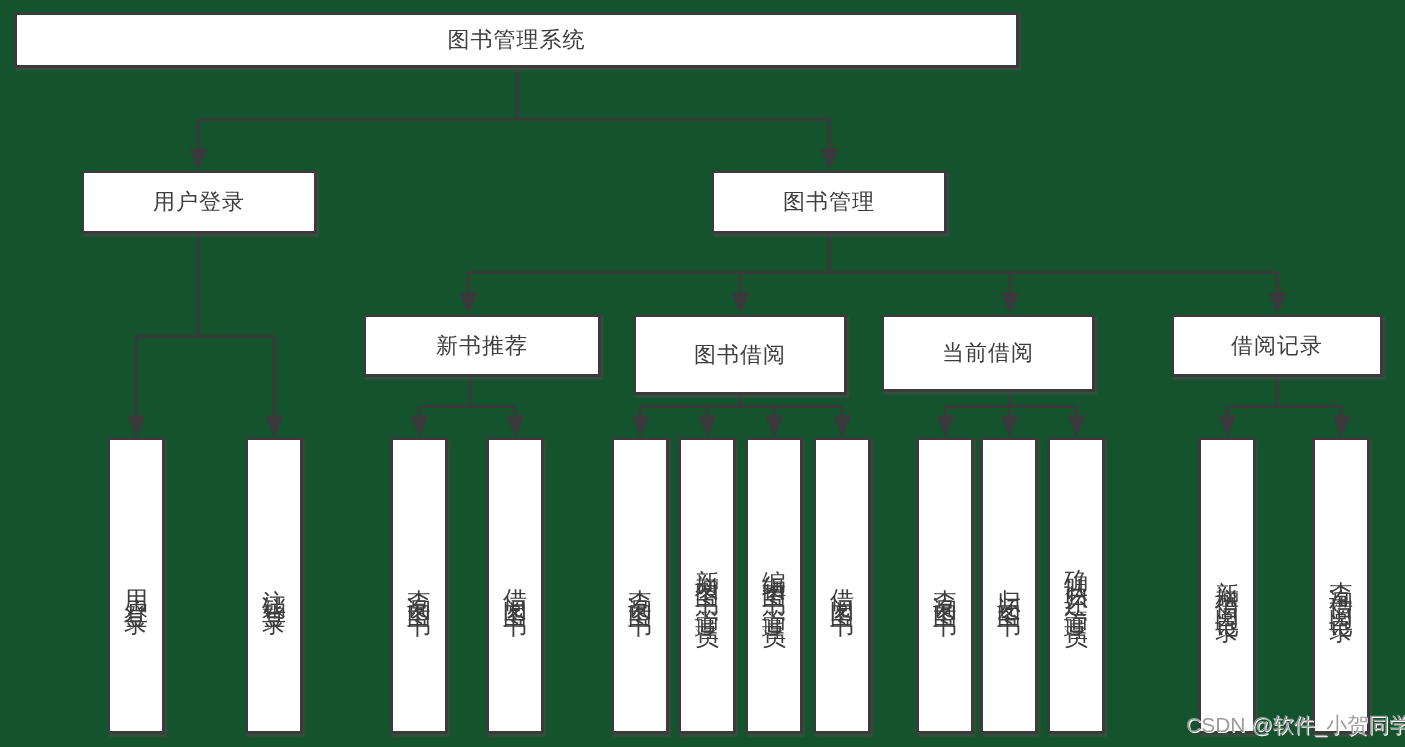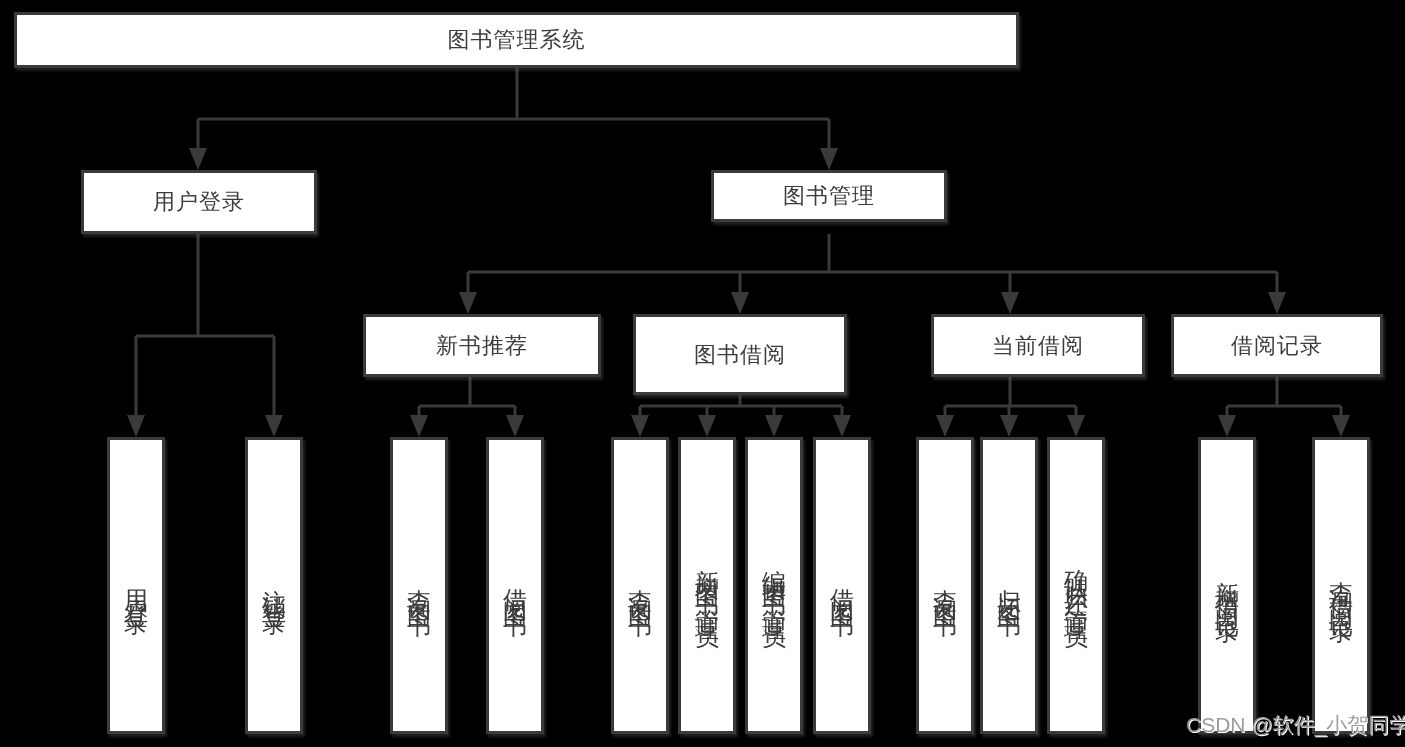--- a/index.html
+++ b/index.html
@@ -1,19 +1,19 @@
 <!DOCTYPE html>
 <html><head>
 <meta charset="utf-8">
 <style>
   html,body { margin:0; padding:0; background:#ffffff; }
   .canvas {
     position:relative;
     width:1405px; height:747px;
-    background:#000000;
+    background:#14532d;
     font-family:"Liberation Sans","DejaVu Sans",sans-serif;
     overflow:hidden;
   }
   svg.connectors { position:absolute; left:0; top:0; z-index:1; }
   .box {
     position:absolute;
     box-sizing:border-box;
     background:#ffffff;
     border:3px solid #3b3b3b;
     display:flex; align-items:center; justify-content:center;
@@ -65,31 +65,31 @@
       M1332,415 L1350,415 L1341,437 Z"></path>
   </svg>
 
   <div class="box" style="left:14px;top:12px;width:1005px;height:56px">
     <span class="hlabel">图书管理系统</span>
   </div>
 
   <div class="box" style="left:81px;top:170px;width:236px;height:64px">
     <span class="hlabel">用户登录</span>
   </div>
-  <div class="box" style="left:711px;top:170px;width:236px;height:52px">
+  <div class="box" style="left:711px;top:170px;width:236px;height:64px">
     <span class="hlabel">图书管理</span>
   </div>
 
   <div class="box" style="left:363px;top:314px;width:238px;height:63px">
     <span class="hlabel">新书推荐</span>
   </div>
   <div class="box" style="left:633px;top:314px;width:214px;height:81px">
     <span class="hlabel">图书借阅</span>
   </div>
-  <div class="box" style="left:931px;top:314px;width:214px;height:63px">
+  <div class="box" style="left:881px;top:314px;width:214px;height:78px">
     <span class="hlabel">当前借阅</span>
   </div>
   <div class="box" style="left:1171px;top:314px;width:212px;height:63px">
     <span class="hlabel">借阅记录</span>
   </div>
 
   <div class="box" style="left:107px;top:437px;width:58px;height:297px">
     <span class="vlabel">用户登录</span>
   </div>
   <div class="box" style="left:245px;top:437px;width:58px;height:297px">

